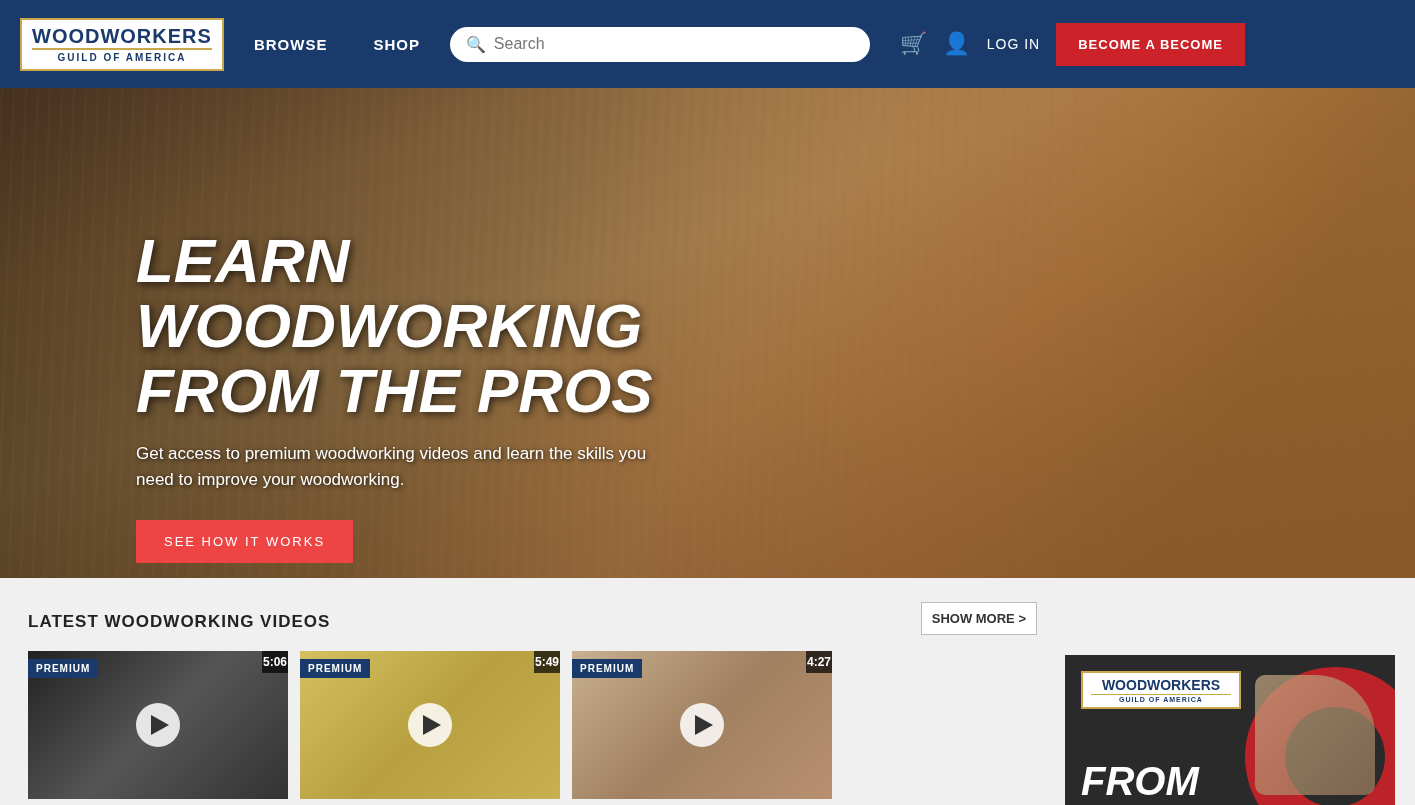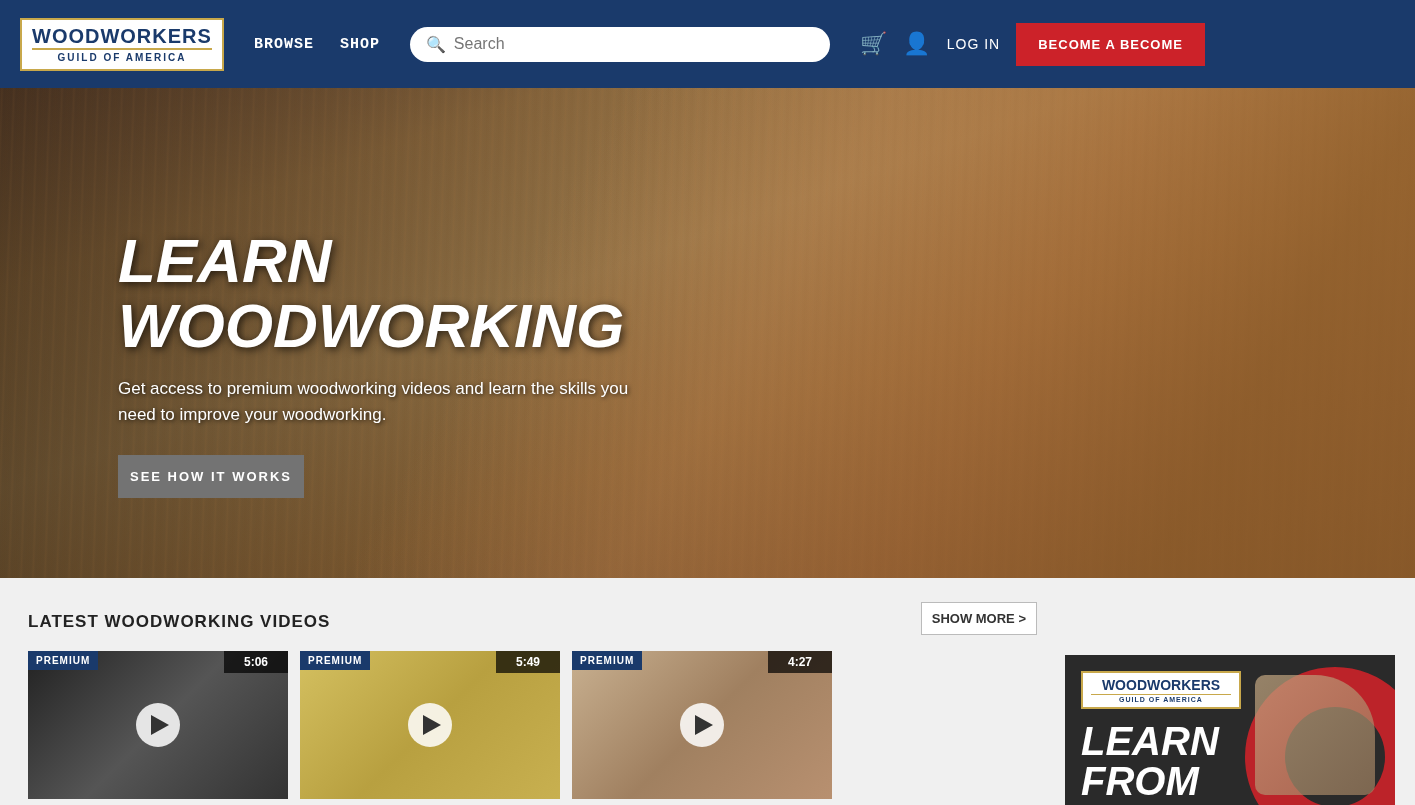--- a/index.html
+++ b/index.html
@@ -37,22 +37,21 @@
       letter-spacing: 2px;
     }
     .logo-divider {
       width: 100%;
       height: 2px;
       background: #c8a84b;
       margin: 2px 0;
     }
     .nav-links {
       display: flex;
-      gap: 26px;
-      font-family: Liberation Mono, monospace;
+      gap: 46px;
     }
     .nav-link {
       color: #fff;
       font-size: 15px;
       font-weight: 700;
       text-decoration: none;
       letter-spacing: 1px;
       cursor: pointer;
     }
     .search-wrap {
@@ -158,46 +157,46 @@
       background: linear-gradient(
         120deg,
         transparent 20%,
         rgba(180, 120, 70, 0.4) 40%,
         rgba(160, 100, 50, 0.6) 60%,
         rgba(140, 90, 40, 0.8) 80%
       );
     }
     .hero-content {
       position: absolute;
-      left: 118px;
+      left: 136px;
       top: 140px;
       color: #fff;
       max-width: 600px;
     }
     .hero-title {
       font-size: 62px;
       font-weight: 900;
       line-height: 1.05;
       text-shadow: 2px 2px 8px rgba(0,0,0,0.7);
       margin-bottom: 18px;
       font-style: italic;
     }
     .hero-subtitle {
       font-size: 17px;
       line-height: 1.5;
       text-shadow: 1px 1px 4px rgba(0,0,0,0.8);
       margin-bottom: 28px;
       max-width: 540px;
     }
     .see-how-btn {
-      background: #737373;
+      background: #ef4444;
       color: #fff;
       font-size: 13px;
-      font-weight: 700;
-      padding: 14px 12px;
+      font-weight: 400;
+      padding: 14px 28px;
       border: none;
       cursor: pointer;
       letter-spacing: 2px;
       text-transform: uppercase;
     }
 
     
     .lower {
       background: #f0f0f0;
       display: flex;
@@ -250,38 +249,38 @@
       background: linear-gradient(135deg, #222 0%, #555 50%, #333 100%);
     }
     .video-card-bg-2 {
       background: linear-gradient(135deg, #d4c060 0%, #b8a040 50%, #c8b050 100%);
     }
     .video-card-bg-3 {
       background: linear-gradient(135deg, #c8b090 0%, #a08060 50%, #b89070 100%);
     }
     .badge-premium {
       position: absolute;
-      top: 0;
+      top: 8px;
       left: 0;
       background: #1a3a6b;
       color: #fff;
       font-size: 10px;
       font-weight: 900;
       padding: 4px 8px;
       letter-spacing: 1px;
     }
     .badge-time {
       position: absolute;
       top: 0;
       right: 0;
       background: rgba(0,0,0,0.7);
       color: #fff;
       font-size: 12px;
       font-weight: 600;
-      padding: 4px 20px;
+      padding: 4px 1px;
     }
     .play-btn {
       position: absolute;
       top: 50%;
       left: 50%;
       transform: translate(-50%, -50%);
       width: 44px;
       height: 44px;
       background: rgba(255,255,255,0.85);
       border-radius: 50%;
@@ -395,20 +394,21 @@
     <button class="become-member-btn">BECOME A BECOME</button>
   </div>
 </header>
 
 <section class="hero">
   <div class="hero-bg"></div>
   <div class="hero-hands"></div>
   <div class="hero-content">
     <h1 class="hero-title">
       <span>LEARN WOODWORKING</span><br>
+      <span>FROM THE PROS</span>
     </h1>
     <p class="hero-subtitle">Get access to premium woodworking videos and learn  the skills you need to improve your woodworking.</p>
     <button class="see-how-btn">SEE HOW IT WORKS</button>
   </div>
 </section>
 
 <section class="lower">
   <div class="videos-section">
     <div class="videos-header">
       <h2 class="videos-title">LATEST WOODWORKING VIDEOS</h2>
@@ -443,19 +443,19 @@
     </div>
   </div>
 
   <div class="side-ad">
     <div class="side-ad-logo">
       <span class="side-ad-logo-top">WOODWORKERS</span>
       <div class="side-ad-logo-divider"></div>
       <span class="side-ad-logo-bottom">GUILD OF AMERICA</span>
     </div>
     <div class="side-ad-text">
-      <span>LEARN</span><br>
+      <br>
       <span>FROM</span>
     </div>
     <div class="side-ad-red-arc"></div>
     <div class="side-ad-hand"></div>
   </div>
 </section>
 
 </body></html>

